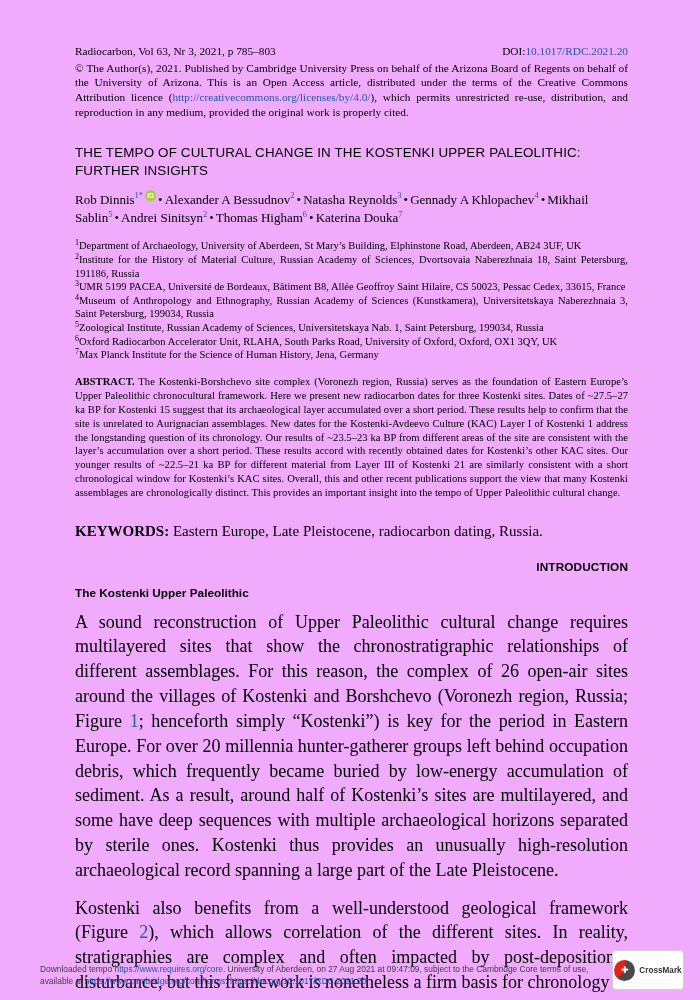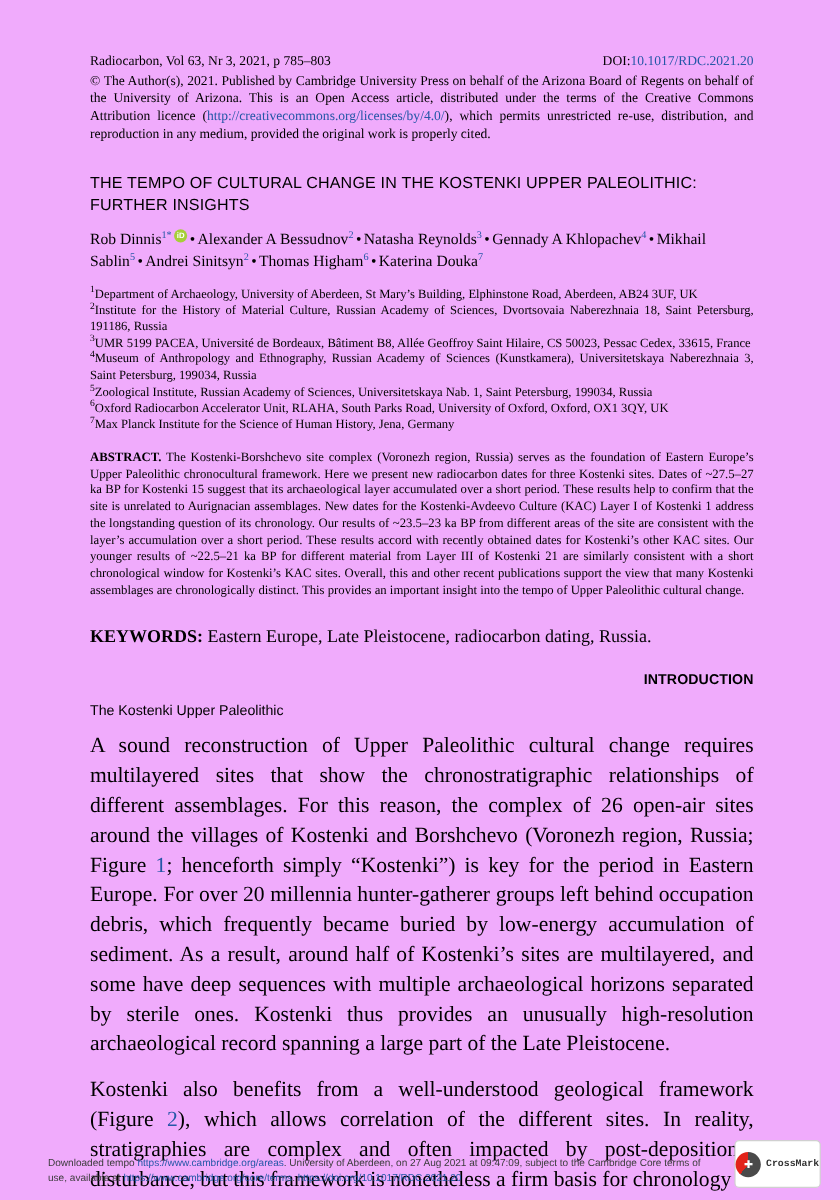--- a/index.html
+++ b/index.html
@@ -30,21 +30,21 @@
     font-family:"Liberation Sans", sans-serif; font-size:6.5px; font-weight:700;
     text-align:center; line-height:11px; vertical-align:super;
   }
 
   .affiliations { margin-top:11px; font-size:10.5px; line-height:1.3; text-align:justify; }
 
   .abstract { margin-top:13px; font-size:10.6px; line-height:1.31; text-align:justify; }
   .keywords { margin-top:22px; font-size:15px; line-height:1.31; }
 
   .h-section { margin-top:18px; font-family:"Liberation Sans", sans-serif; font-size:11.8px; font-weight:700; letter-spacing:0.1px;text-align:right; }
-  .h-sub { margin-top:12px; font-family:"Liberation Sans", sans-serif; font-size:11.8px; font-weight:400; }
+  .h-sub { margin-top:12px; font-family:"Liberation Sans", sans-serif; font-size:11.8px; font-weight:700; }
 
   .body-par { margin-top:10px; font-size:18px; line-height:1.38; text-align:justify; }
   .body-par + .body-par { margin-top:13px; }
 
   .footnote { margin-top:14px; font-size:10.6px; }
   .fn-rule { width:148px; border-top:1px solid #000; margin-bottom:4px; }
 
   .footer {
     position:absolute; left:40px; bottom:12px; width:552px;
     font-family:"Liberation Sans", sans-serif; font-size:8.4px; line-height:1.5; color:#3c3c3c;
@@ -56,21 +56,21 @@
     display:flex; align-items:center; justify-content:center; gap:4px; cursor:pointer;
   }
   .cm-circle {
     width:21px; height:21px; border-radius:50%; position:relative;
     background:conic-gradient(from 220deg, #e2231a 0 140deg, #4a4a4a 140deg 360deg);
   }
   .cm-circle::after {
     content:"✚"; position:absolute; inset:0; color:#fff;
     font-size:9px; line-height:21px; text-align:center;
   }
-  .cm-text { font-family:Liberation Mono, monospace; font-size:8.2px; color:#333; font-weight:700;text-align:center; }
+  .cm-text { font-family:Liberation Sans, sans-serif; font-size:8.2px; color:#333; font-weight:700;text-align:center; }
 </style>
 </head>
 <body>
 
 <div class="page">
 
   <div class="journal-row">
     <span>Radiocarbon, Vol 63, Nr 3, 2021, p 785–803</span>
     <span><span>DOI:</span><a class="lnk">10.1017/RDC.2021.20</a></span>
   </div>
@@ -100,20 +100,20 @@
 
   <p class="body-par"><span>A sound reconstruction of Upper Paleolithic cultural change requires multilayered sites that show the chronostratigraphic relationships of different assemblages. For this reason, the complex of 26 open-air sites around the villages of Kostenki and Borshchevo (Voronezh region, Russia; Figure </span><a class="lnk">1</a><span>; henceforth simply “Kostenki”) is key for the period in Eastern Europe. For over 20 millennia hunter-gatherer groups left behind occupation debris, which frequently became buried by low-energy accumulation of sediment. As a result, around half of Kostenki’s sites are multilayered, and some have deep sequences with multiple archaeological horizons separated by sterile ones. Kostenki thus provides an unusually high-resolution archaeological record spanning a large part of the Late Pleistocene.</span></p>
 
   <p class="body-par"><span>Kostenki also benefits from a well-understood geological framework (Figure </span><a class="lnk">2</a><span>), which allows correlation of the different sites. In reality, stratigraphies are complex and often impacted by post-depositional disturbance, but this framework is nonetheless a firm basis for chronology</span></p>
 
   <div class="footnote">
     <div class="fn-rule"></div>
     <span>*Corresponding author. Email: </span><a class="lnk">robert.dinnis@abdn.ac.uk</a>
   </div>
 
-  <div class="footer"><span>Downloaded tempo </span><a class="lnk">https://www.cambridge.org/areas</a><span>. University of Aberdeen, on 27 Aug 2021 at 09:47:09, subject to the Cambridge Core terms of use, available at </span><a class="lnk">https://www.cambridge.org/core/terms</a><span>. </span><a class="lnk">https://doi.org/10.1017/RDC.2021.20</a></div>
+  <div class="footer"><span>Downloaded tempo </span><a class="lnk">https://www.requires.org/core</a><span>. University of Aberdeen, on 27 Aug 2021 at 09:47:09, subject to the Cambridge Core terms of use, available at </span><a class="lnk">https://www.cambridge.org/core/terms</a><span>. </span><a class="lnk">https://doi.org/10.1017/RDC.2021.20</a></div>
 
   <div class="crossmark">
     <span class="cm-circle"></span>
     <span class="cm-text">CrossMark</span>
   </div>
 
 </div>
 
 </body></html>

